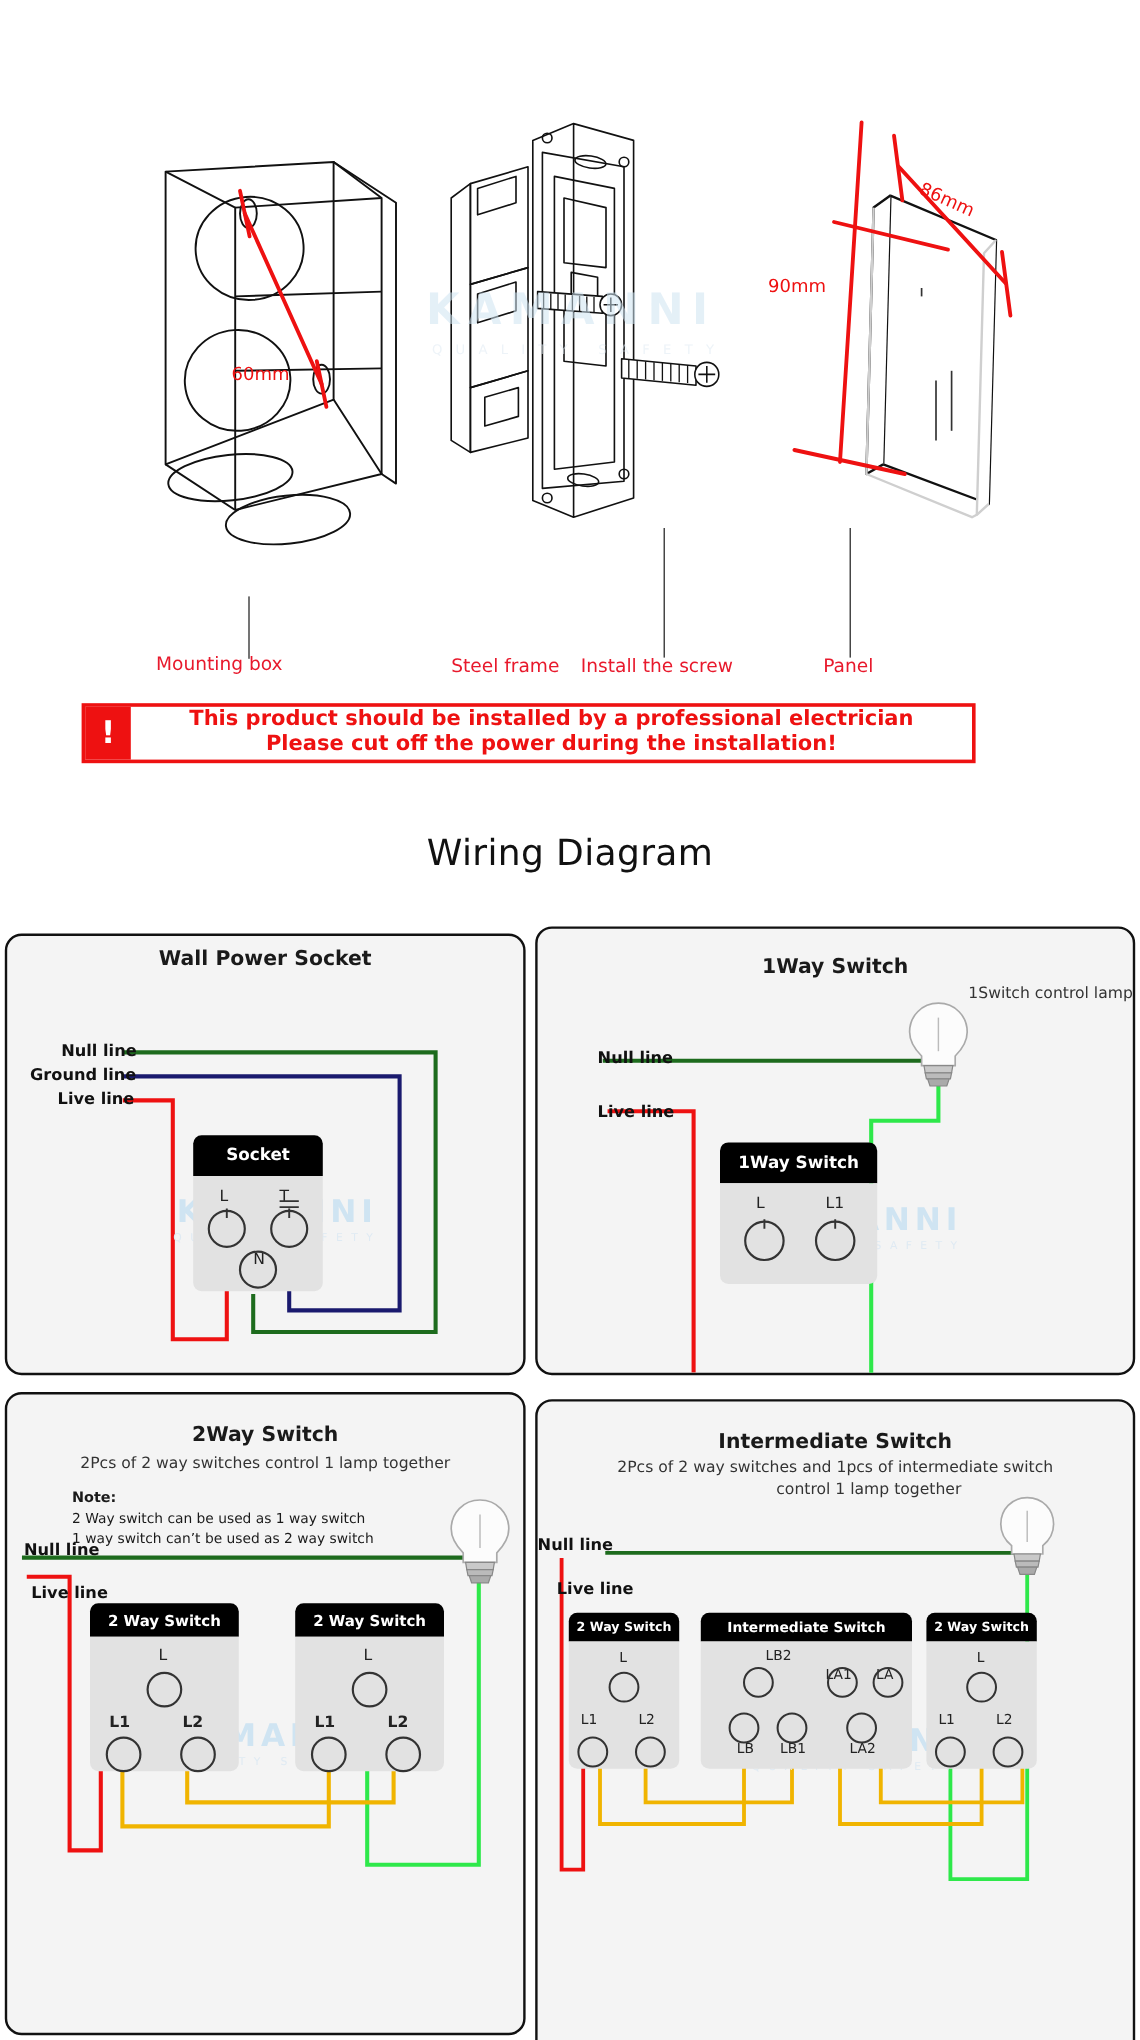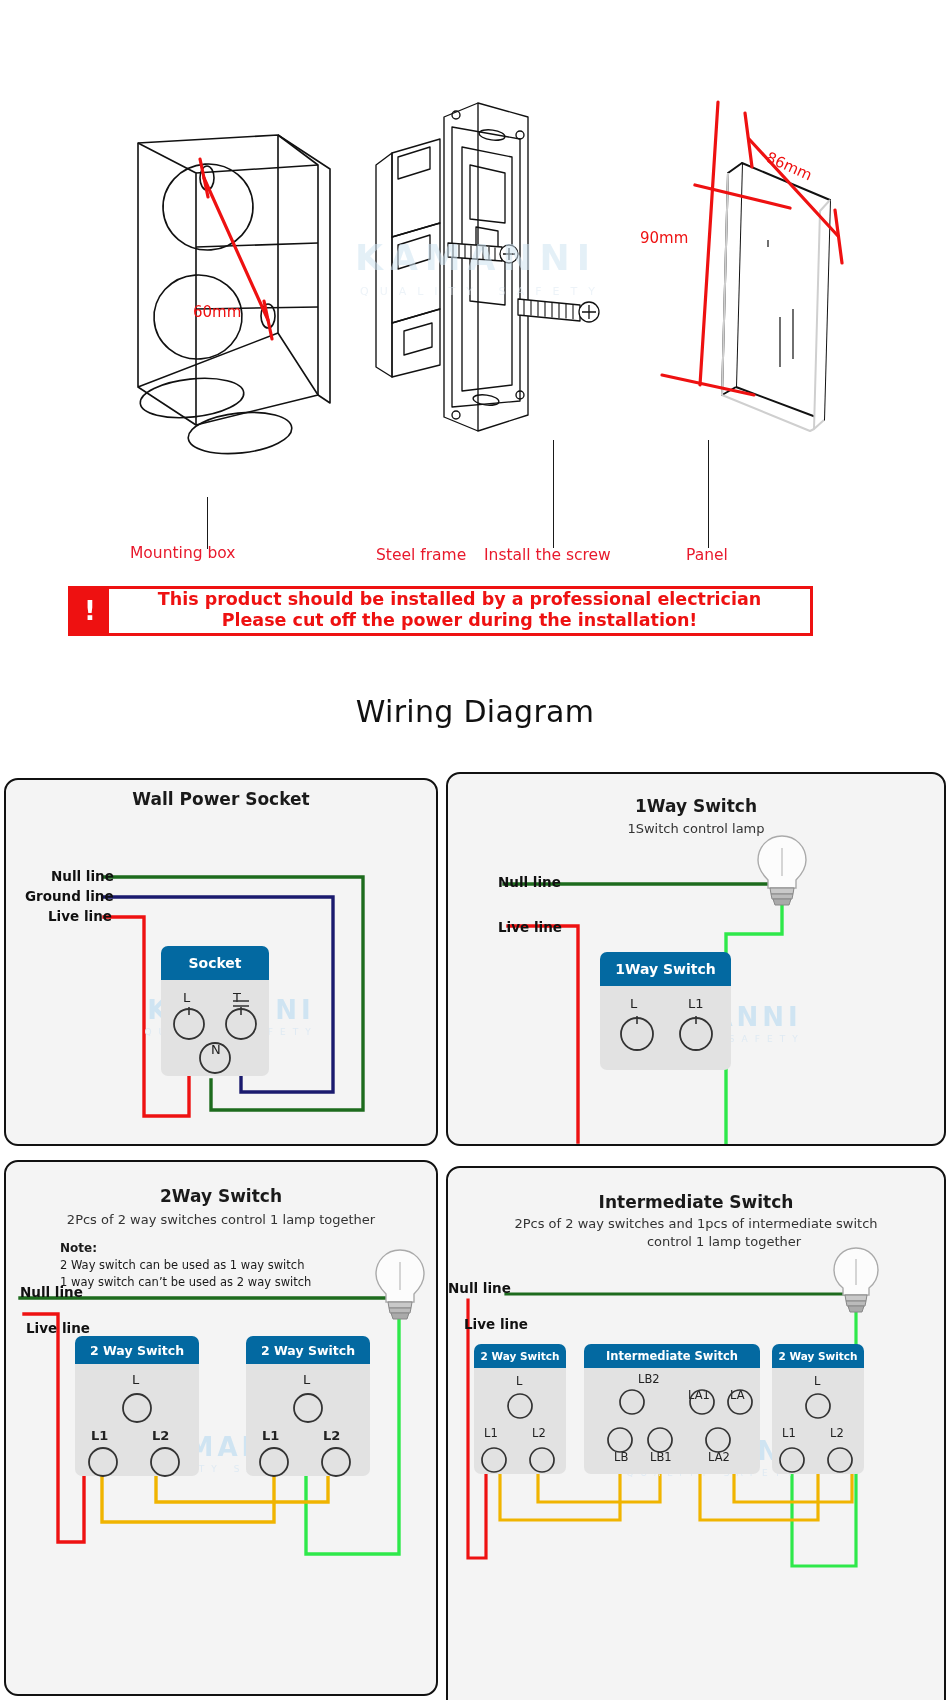--- a/index.html
+++ b/index.html
@@ -66,21 +66,21 @@
   }
   .note-head{font-weight:bold;font-size:12px;}
 
   
   .wlabel{position:absolute;font-size:13.5px;font-weight:bold;color:#111;white-space:nowrap;}
 
   
   .module{position:absolute;}
   .module-head{
     position:absolute;left:0;top:0;width:100%;
-    background:#0369a1;color:#fff;border-radius:7px 7px 0 0;
+    background:#000000;color:#fff;border-radius:7px 7px 0 0;
     display:flex;align-items:center;justify-content:center;
     font-weight:bold;box-sizing:border-box;
   }
   .module-body{
     position:absolute;left:0;width:100%;
     background:#e2e2e2;border-radius:0 0 7px 7px;box-sizing:border-box;
   }
   .term-label{position:absolute;font-size:13px;color:#222;font-family:"DejaVu Sans",sans-serif;}
 
   
@@ -278,21 +278,21 @@
         </g>
         <path d="M28 69 L28 61" stroke="#333" stroke-width="1.6"></path>
         <path d="M20 55 L36 55 M20 60 L36 60" stroke="#333" stroke-width="1.4" transform="translate(52,0)"></path>
         <path d="M80 69 L80 61" stroke="#333" stroke-width="1.6"></path>
       </svg>
     </div>
   </div>
 
   <div class="card" id="card-1way">
     <div class="card-title" style="top:22px;">1Way Switch</div>
-    <div class="card-sub" style="top:47px;">1Switch control lamp</div>
+    <div class="card-sub" style="top:47px;text-align:right;">1Switch control lamp</div>
 
     <svg width="496" height="370" viewBox="0 0 496 370" style="position:absolute;left:0;top:0;">
       <g fill="none" stroke-width="3.4" stroke-linecap="square">
         <path d="M56 110 L330 110" stroke="#1d6b1d"></path>
         <path d="M334 120 L334 160 L278 160 L278 370" stroke="#2ee84a"></path>
         <path d="M245 160 L245 200" stroke="#2ee84a" opacity="0"></path>
         <path d="M60 152 L130 152 L130 368" stroke="#ee1111"></path>
       </g>
 
       <g transform="translate(310,62)">

